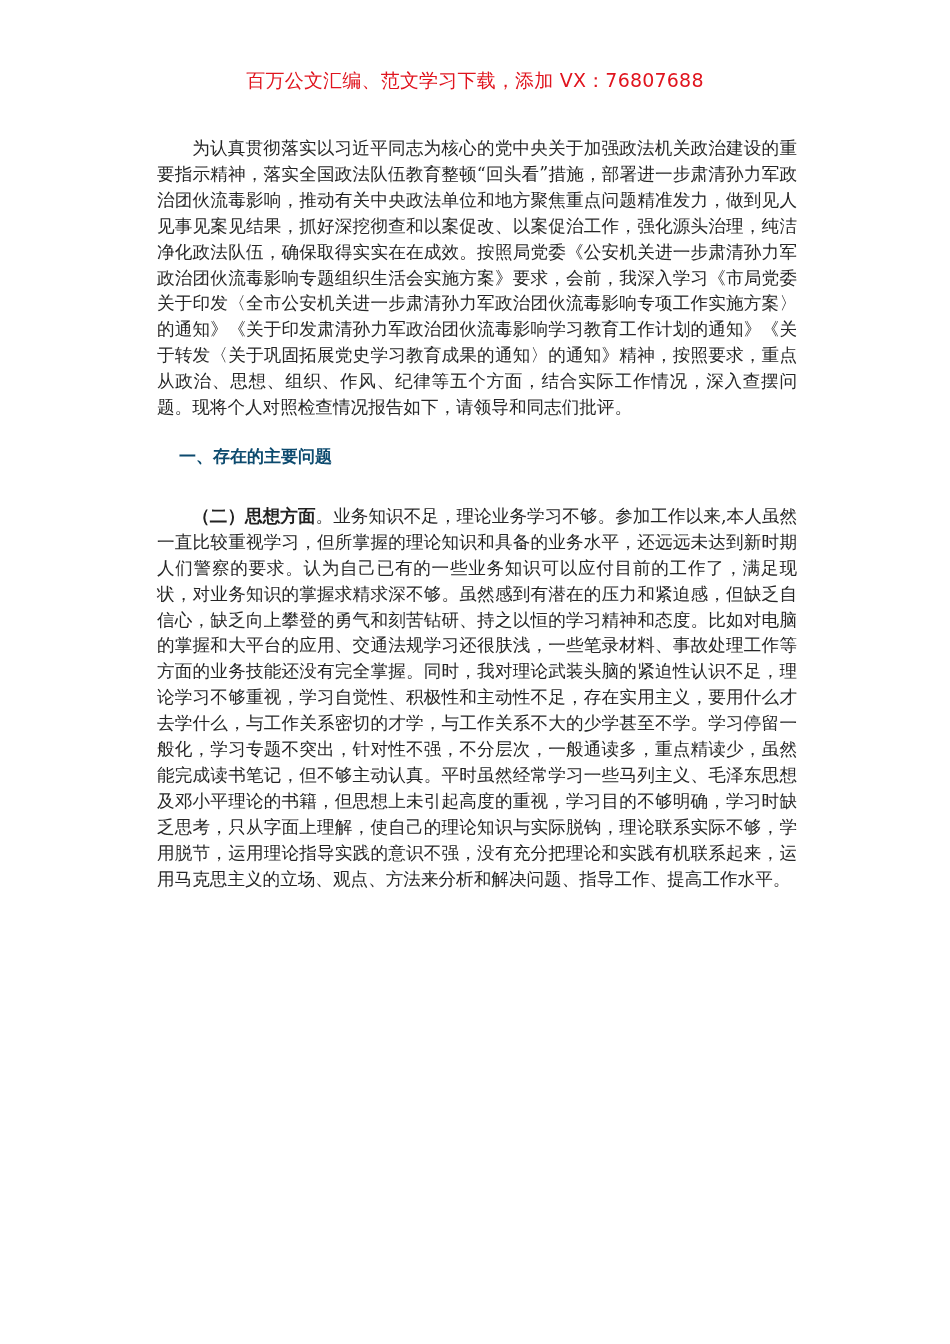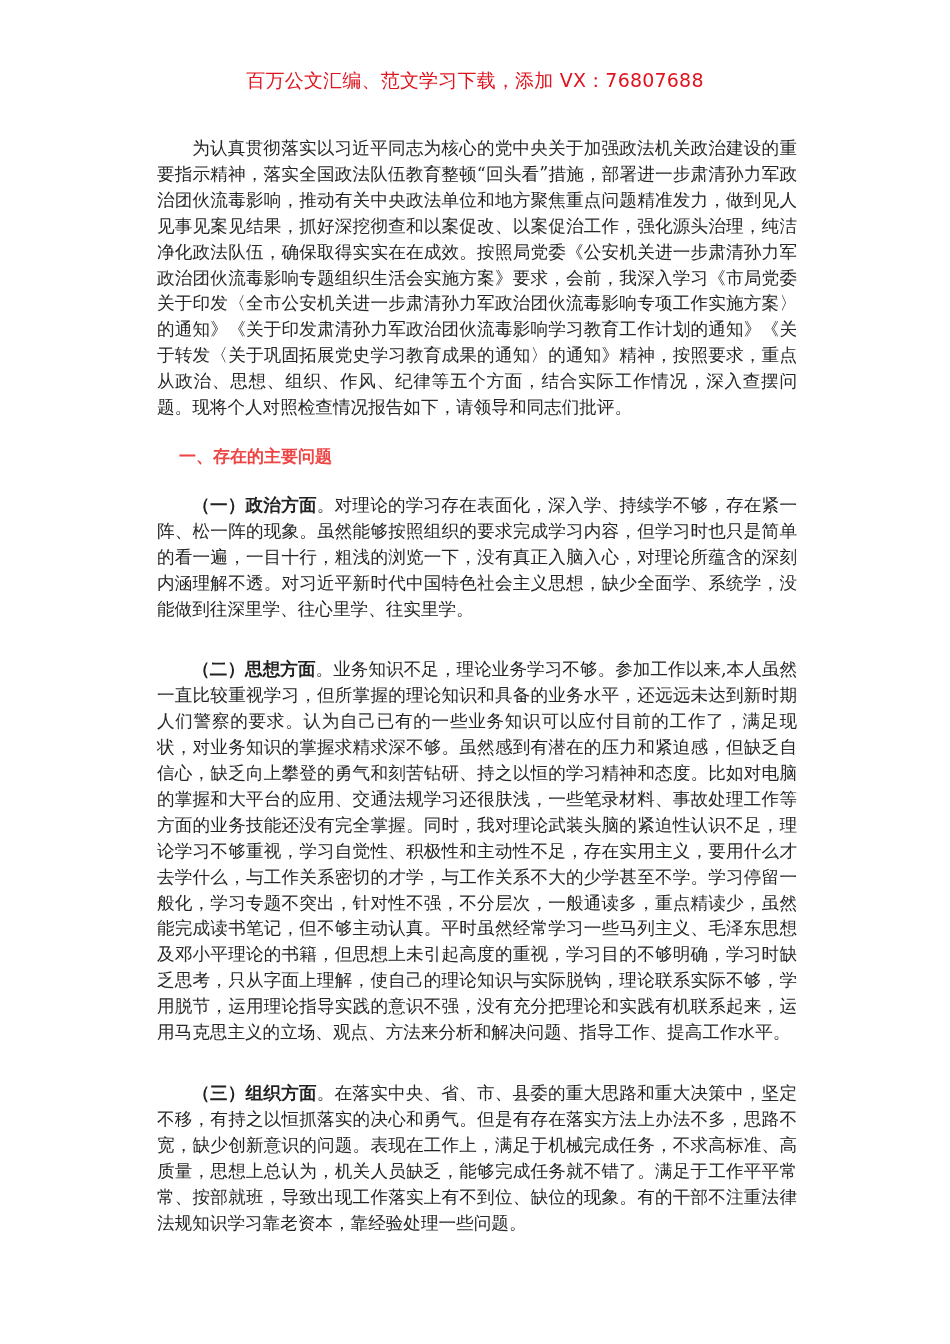--- a/index.html
+++ b/index.html
@@ -13,33 +13,31 @@
     font-size: 19px; line-height: 28px; letter-spacing: 0.2px;
   }
   .content {
     position: absolute; left: 145px; top: 124px; width: 664px;
     font-family: "DejaVu Serif", "Liberation Serif", serif;
     color: #262626; font-size: 17.6px; line-height: 25.9px;
     text-align: justify; text-justify: inter-character;
   }
   .para { margin: 12px; text-indent: 2em; }
   .gap { height: 11px; }
-  .heading { margin: 0; text-indent: 2em; font-family: "DejaVu Sans", "Liberation Sans", sans-serif; font-weight: bold; color: #ef4444; font-size: 17px; }
+  .heading { margin: 0; text-indent: 2em; font-family: "DejaVu Sans", "Liberation Sans", sans-serif; font-weight: bold; color: #0c4a6e; font-size: 17px; }
   .lead { font-family: "DejaVu Sans", "Liberation Sans", sans-serif; font-weight: bold; color: #222; }
 </style>
 </head>
 <body>
 
 <div class="page">
   <div class="header">百万公文汇编、范文学习下载，添加 VX：76807688</div>
 
   <div class="content">
     <p class="para">为认真贯彻落实以习近平同志为核心的党中央关于加强政法机关政治建设的重要指示精神，落实全国政法队伍教育整顿“回头看”措施，部署进一步肃清孙力军政治团伙流毒影响，推动有关中央政法单位和地方聚焦重点问题精准发力，做到见人见事见案见结果，抓好深挖彻查和以案促改、以案促治工作，强化源头治理，纯洁净化政法队伍，确保取得实实在在成效。按照局党委《公安机关进一步肃清孙力军政治团伙流毒影响专题组织生活会实施方案》要求，会前，我深入学习《市局党委关于印发〈全市公安机关进一步肃清孙力军政治团伙流毒影响专项工作实施方案〉的通知》《关于印发肃清孙力军政治团伙流毒影响学习教育工作计划的通知》《关于转发〈关于巩固拓展党史学习教育成果的通知〉的通知》精神，按照要求，重点从政治、思想、组织、作风、纪律等五个方面，结合实际工作情况，深入查摆问题。现将个人对照检查情况报告如下，请领导和同志们批评。</p>
     <div class="gap"></div>
     <p class="heading">一、存在的主要问题</p>
     <div class="gap"></div>
-    <p class="para"><span class="lead">（一）政治方面</span><span>。对理论的学习存在表面化，深入学、持续学不够，存在紧一阵、松一阵的现象。虽然能够按照组织的要求完成学习内容，但学习时也只是简单的看一遍，一目十行，粗浅的浏览一下，没有真正入脑入心，对理论所蕴含的深刻内涵理解不透。对习近平新时代中国特色社会主义思想，缺少全面学、系统学，没能做到往深里学、往心里学、往实里学。</span></p>
     <div class="gap"></div>
     <p class="para"><span class="lead">（二）思想方面</span><span>。业务知识不足，理论业务学习不够。参加工作以来,本人虽然一直比较重视学习，但所掌握的理论知识和具备的业务水平，还远远未达到新时期人们警察的要求。认为自己已有的一些业务知识可以应付目前的工作了，满足现状，对业务知识的掌握求精求深不够。虽然感到有潜在的压力和紧迫感，但缺乏自信心，缺乏向上攀登的勇气和刻苦钻研、持之以恒的学习精神和态度。比如对电脑的掌握和大平台的应用、交通法规学习还很肤浅，一些笔录材料、事故处理工作等方面的业务技能还没有完全掌握。同时，我对理论武装头脑的紧迫性认识不足，理论学习不够重视，学习自觉性、积极性和主动性不足，存在实用主义，要用什么才去学什么，与工作关系密切的才学，与工作关系不大的少学甚至不学。学习停留一般化，学习专题不突出，针对性不强，不分层次，一般通读多，重点精读少，虽然能完成读书笔记，但不够主动认真。平时虽然经常学习一些马列主义、毛泽东思想及邓小平理论的书籍，但思想上未引起高度的重视，学习目的不够明确，学习时缺乏思考，只从字面上理解，使自己的理论知识与实际脱钩，理论联系实际不够，学用脱节，运用理论指导实践的意识不强，没有充分把理论和实践有机联系起来，运用马克思主义的立场、观点、方法来分析和解决问题、指导工作、提高工作水平。</span></p>
     <div class="gap"></div>
-    <p class="para"><span class="lead">（三）组织方面</span><span>。在落实中央、省、市、县委的重大思路和重大决策中，坚定不移，有持之以恒抓落实的决心和勇气。但是有存在落实方法上办法不多，思路不宽，缺少创新意识的问题。表现在工作上，满足于机械完成任务，不求高标准、高质量，思想上总认为，机关人员缺乏，能够完成任务就不错了。满足于工作平平常常、按部就班，导致出现工作落实上有不到位、缺位的现象。有的干部不注重法律法规知识学习靠老资本，靠经验处理一些问题。</span></p>
   </div>
 </div>
 
 </body></html>

